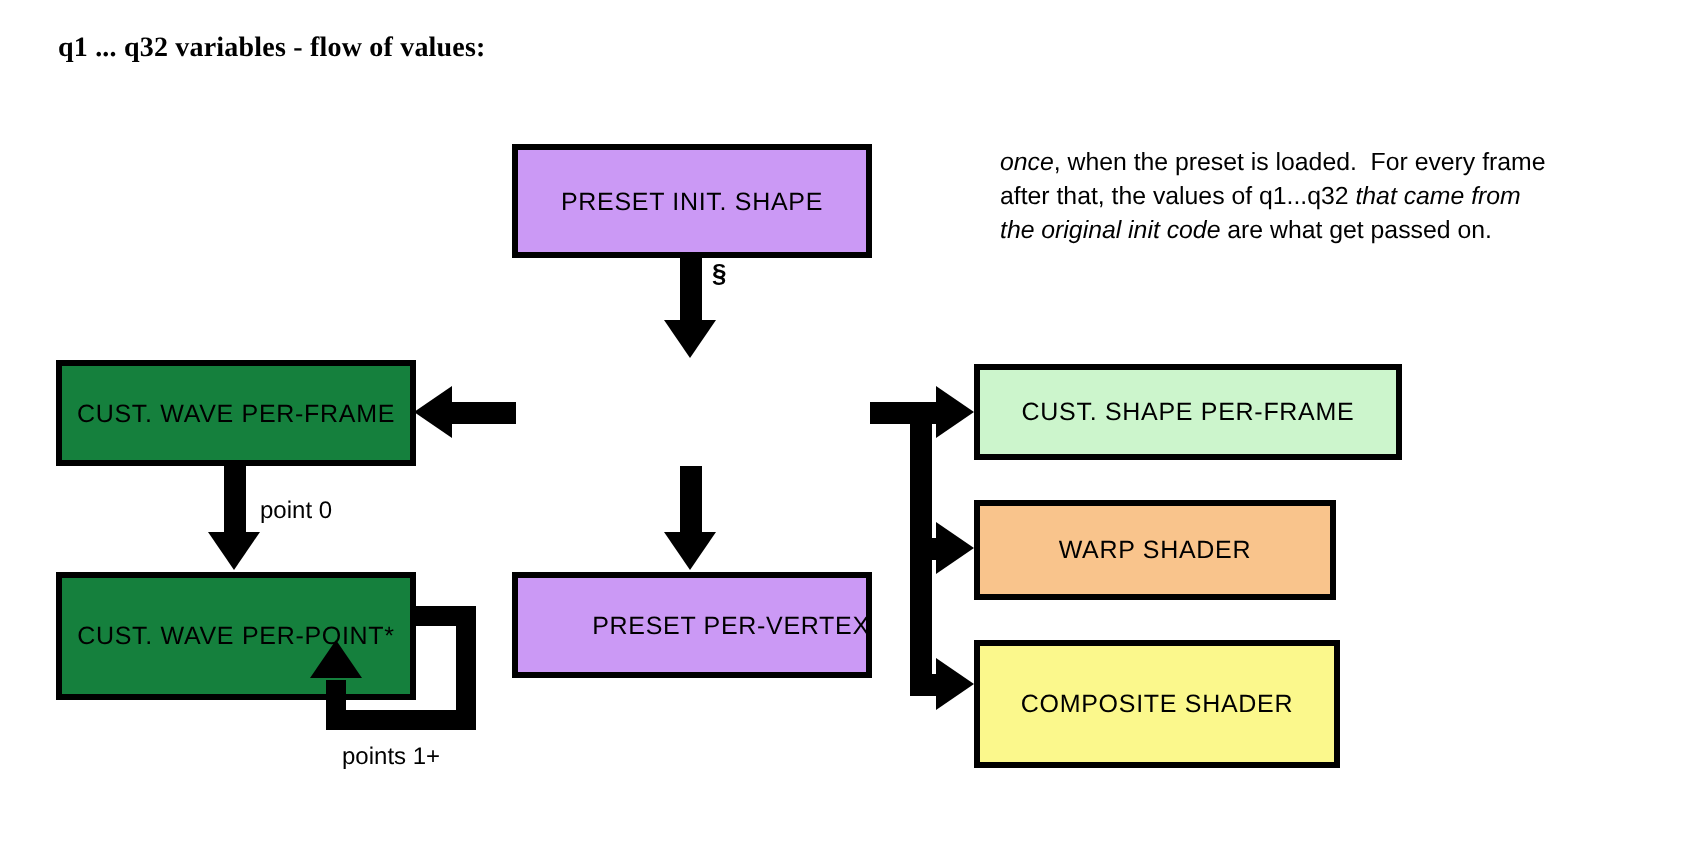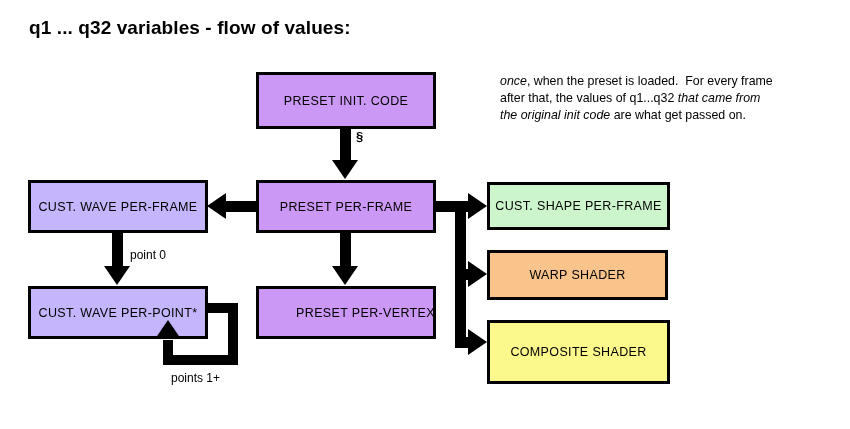--- a/index.html
+++ b/index.html
@@ -21,52 +21,53 @@
     left: 0; top: 0;
     width: 850px;
     height: 429px;
   }
 
   
   .title {
     position: absolute;
     left: 29px;
     top: 17px;
-    font-size: 19px;
+    font-size: 14px;
     font-weight: bold;
     letter-spacing: 0.1px;
     white-space: nowrap;
+    font-family: Liberation Serif, serif;
   }
 
   
   .box {
     position: absolute;
     border: 3px solid #000000;
     box-sizing: border-box;
     display: flex;
     align-items: center;
     justify-content: center;
     font-size: 12.5px;
     letter-spacing: 0.35px;
     text-align: center;
     white-space: nowrap;
   }
   .box-purple { background: #cb99f5; }
-  .box-blue   { background: #c4b5fd; }
+  .box-blue   { background: #15803d; }
   .box-green  { background: #ccf5cc; }
   .box-orange { background: #f9c48c; }
   .box-yellow { background: #fbf88c; }
 
   
   #box-preset-init      { left: 256px; top: 72px;  width: 180px; height: 57px; }
   #box-preset-perframe  { left: 256px; top: 180px; width: 180px; height: 53px; }
   #box-preset-pervertex { left: 256px; top: 286px; width: 180px; height: 53px; padding-left: 39px; }
   #box-wave-perframe    { left: 28px;  top: 180px; width: 180px; height: 53px; }
-  #box-wave-perpoint    { left: 28px;  top: 286px; width: 180px; height: 53px; }
-  #box-shape-perframe   { left: 487px; top: 182px; width: 183px; height: 48px; }
+  #box-wave-perpoint    { left: 28px;  top: 286px; width: 180px; height: 64px; }
+  #box-shape-perframe   { left: 487px; top: 182px; width: 214px; height: 48px; }
   #box-warp-shader      { left: 487px; top: 250px; width: 181px; height: 50px; }
   #box-composite-shader { left: 487px; top: 320px; width: 183px; height: 64px; }
 
   
   .seg {
     position: absolute;
     background: #000000;
   }
   .arrowhead {
     position: absolute;
@@ -124,26 +125,23 @@
   .note-indent { padding-left: 11px; }
 </style>
 </head>
 <body>
 
 <div class="canvas">
 
   <div class="title">q1 ... q32 variables - flow of values:</div>
 
   <div class="box box-purple" id="box-preset-init">
-    <span>PRESET INIT. CODE</span>
-  </div>
-
-  <div class="box box-purple" id="box-preset-perframe">
-    <span>PRESET PER-FRAME</span>
-  </div>
+    <span>PRESET INIT. SHAPE</span>
+  </div>
+
 
   <div class="box box-purple" id="box-preset-pervertex">
     <span>PRESET PER-VERTEX</span>
   </div>
 
   <div class="box box-blue" id="box-wave-perframe">
     <span>CUST. WAVE PER-FRAME</span>
   </div>
 
   <div class="box box-blue" id="box-wave-perpoint">

